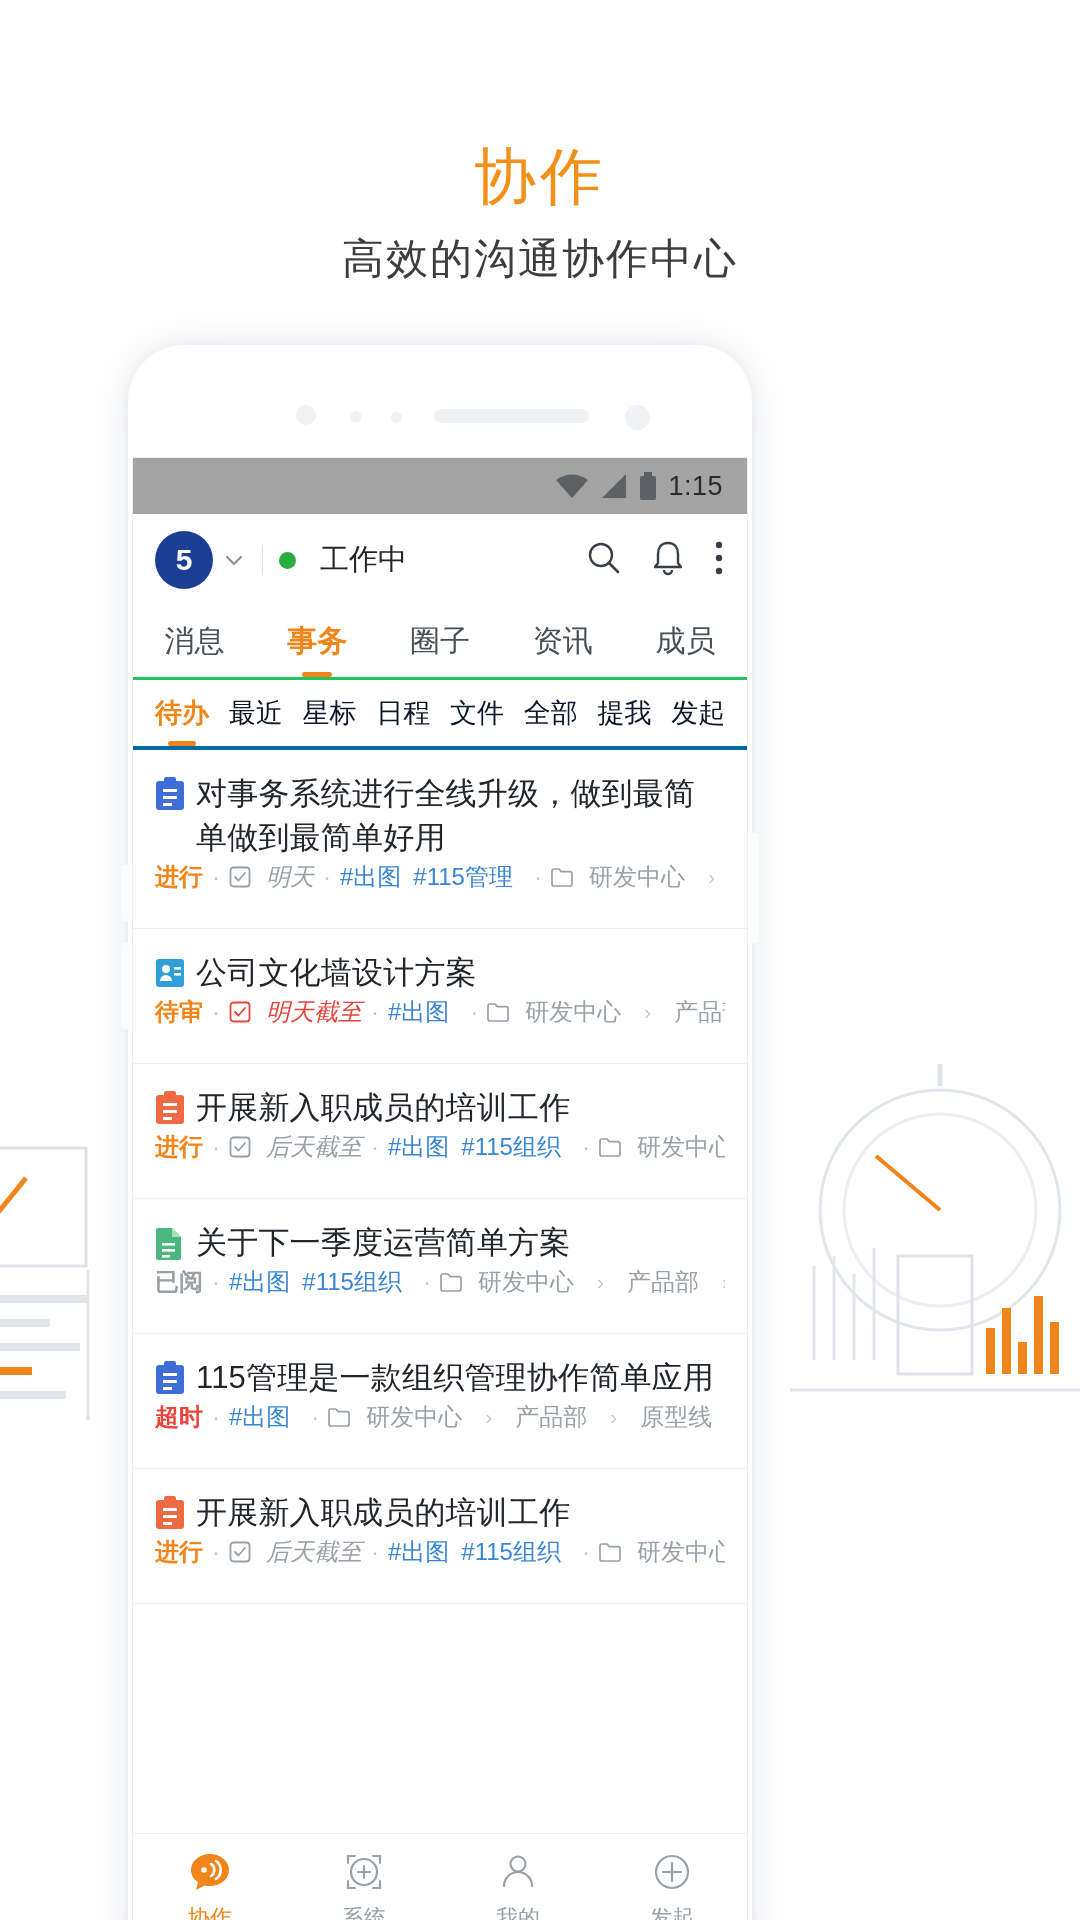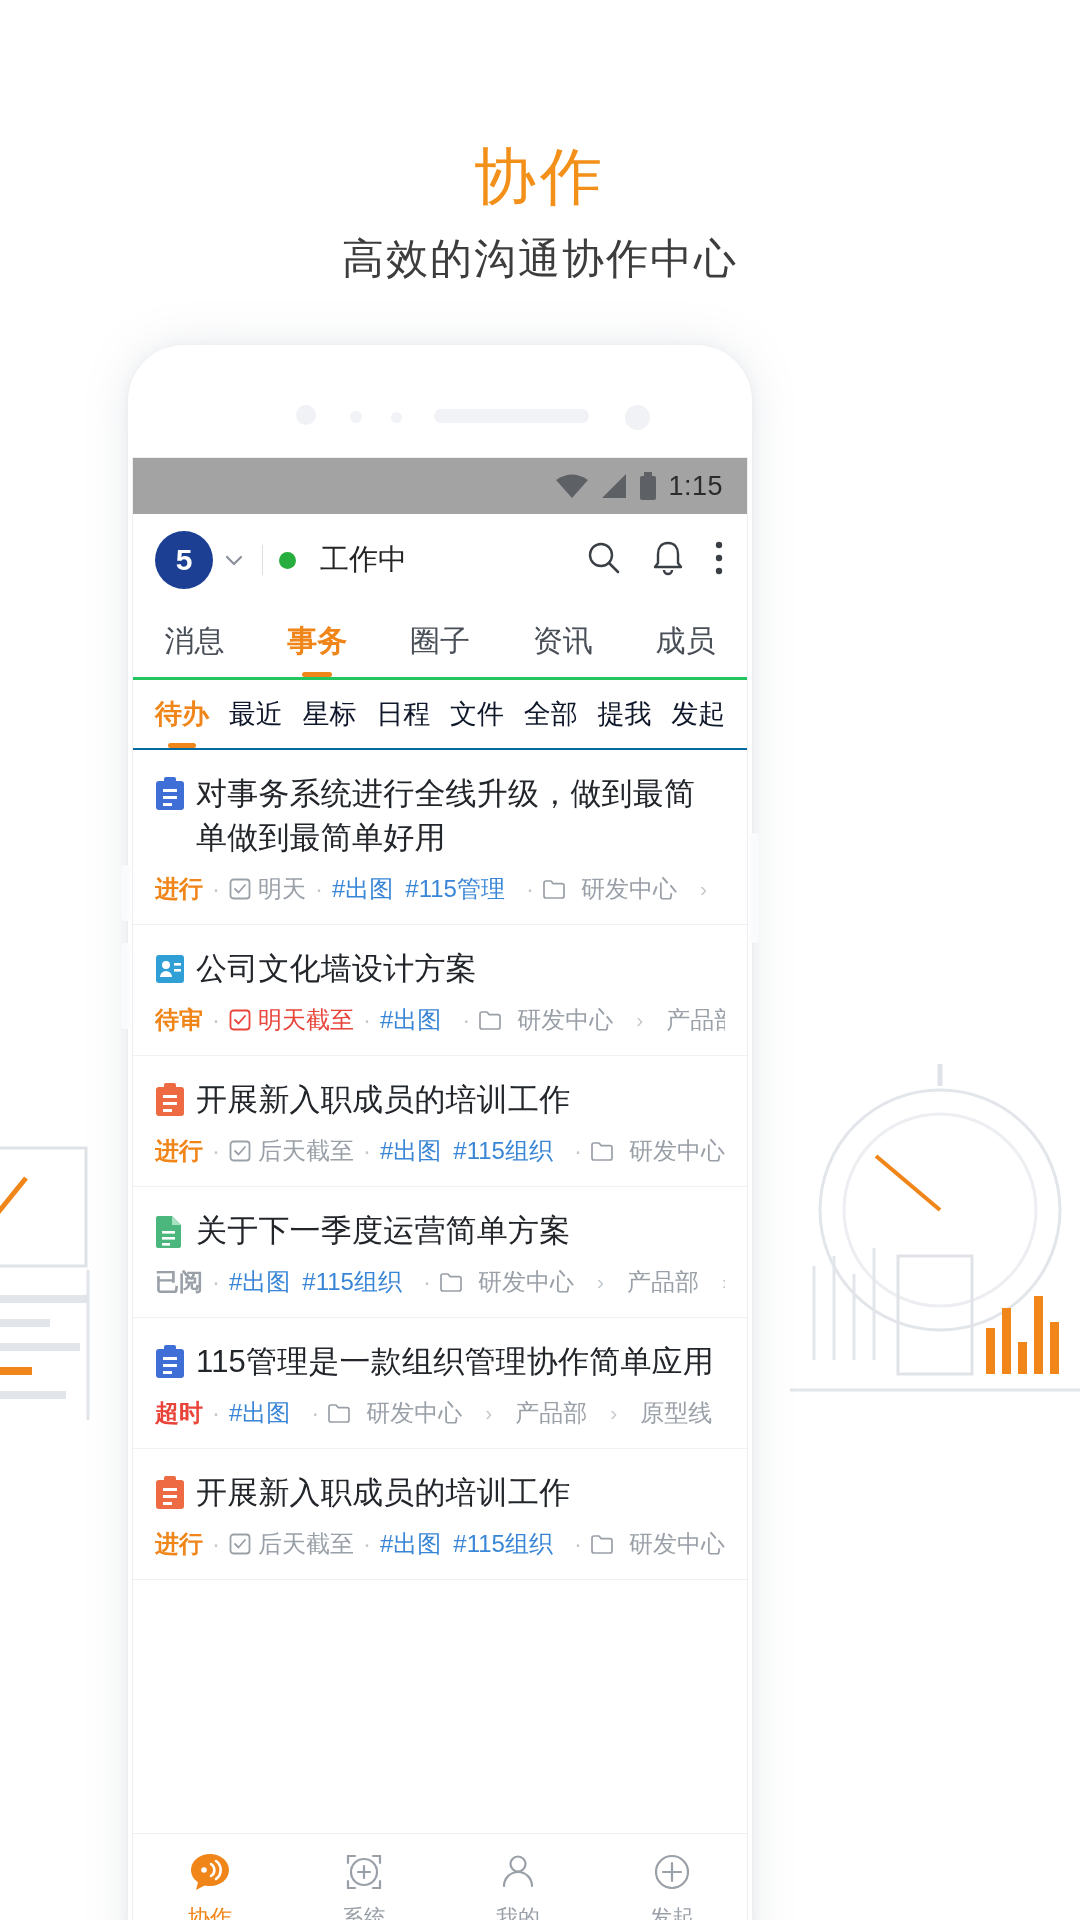--- a/index.html
+++ b/index.html
@@ -118,62 +118,61 @@
   .mt.active:after {
     content:""; position:absolute; bottom:0; left:50%;
     transform:translateX(-50%);
     width:30px; height:5px; border-radius:3px; background:#F08519;
   }
 
   
   .subtabs {
     display:flex; align-items:stretch;
     height:70px;
-    border-bottom:2px solid #0369a1;
+    border-bottom:4px solid #0369a1;
     padding:0 12px;
     background:#fff;
     font-family:Liberation Mono, monospace;
   }
   .st {
     flex:1; position:relative;
     display:flex; align-items:center; justify-content:center;
     font-size:27px; color:#0f172a; white-space:nowrap;
   }
   .st.active { color:#F08519; font-weight:700; }
   .st.active:after {
     content:""; position:absolute; bottom:0; left:50%;
     transform:translateX(-50%);
     width:28px; height:5px; border-radius:3px; background:#F08519;
   }
 
   
   .tasklist { background:#fff; }
   .task {
-    padding:22px 22px 18px 22px;
+    padding:22px 22px 34px 22px;
     border-bottom:1px solid #f0f1f3;
   }
   .task-title-row { display:flex; align-items:flex-start; gap:11px; }
   .task-icon { flex:0 0 auto; margin-top:5px; }
   .task-title {
     font-size:31px; line-height:44px; color:#22262b;
     letter-spacing:.2px;
   }
   .task-meta {
-    margin-top:12px;
     font-size:24px; line-height:34px; color:#9aa0a8;
     display:flex; align-items:center; flex-wrap:nowrap;
     overflow:hidden; white-space:nowrap;text-align:center;
   }
   .task-meta > * { flex:0 0 auto; }
   .m-status { font-weight:700; }
   .m-status.orange { color:#F08519; }
   .m-status.red    { color:#E8443A; }
   .m-status.grey   { color:#9aa0a8; }
   .m-sep { margin:0 9px; color:#c3c8ce; }
-  .m-due { display:inline-flex; align-items:center; gap:7px; color:#9aa0a8; }
+  .m-due { display:inline-flex; align-items:center; gap:15px; color:#9aa0a8;font-style:italic; }
   .m-due.red { color:#E8443A; }
   .m-tag { color:#3a86d6; margin-right:12px; }
   .m-path { display:inline-flex; align-items:center; gap:16px; color:#9aa0a8; }
   .m-arrow { color:#c3c8ce; margin:0 7px; font-size:21px; }
 
   
   .bottomnav {
     position:absolute; left:0; bottom:0;
     width:616px; height:128px;
     display:flex; align-items:flex-start;

